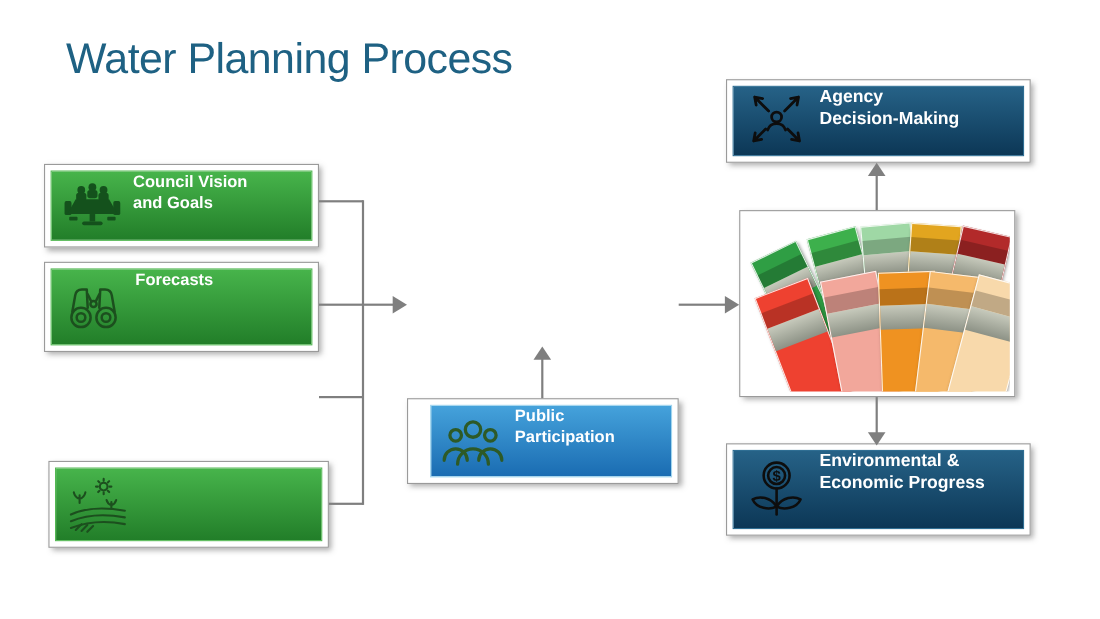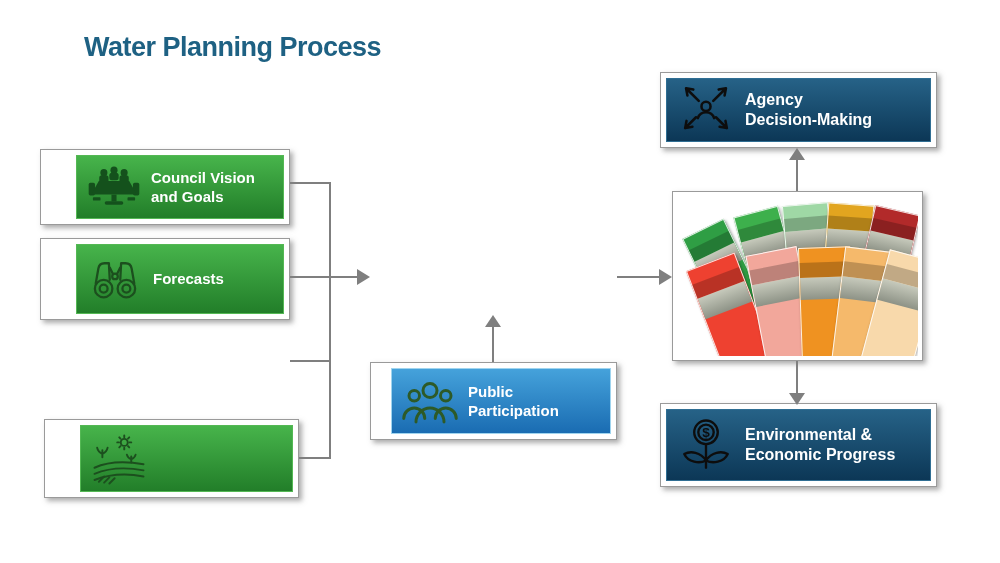--- a/index.html
+++ b/index.html
@@ -1,38 +1,38 @@
 <!DOCTYPE html>
 <html style="--title-color: #1E6183; --green-top: #47B44B; --green-bottom: #227E29; --blue-top: #16A9EA; --blue-bottom: #0F74C8; --blue2-top: #45A2DB; --blue2-bottom: #1A6CB2; --navy-top: #266287; --navy-bottom: #0C3756; --connector: #7F7F7F;"><head>
 <meta charset="utf-8">
 <style>
   html,body{margin:0;padding:0;background:#e8e8e8;font-family:"Liberation Sans",sans-serif;}
   #stage{position:relative;width:1000px;height:563px;background:#ffffff;overflow:hidden;}
 
   .slide-title{
-    position:absolute;left:84px;top:32px;
-    font-size:27px;font-weight:700;letter-spacing:-0.5px;
+    position:absolute;left:60px;top:32px;
+    font-size:39px;font-weight:400;letter-spacing:-0.5px;
     color:var(--title-color,#1E6183);
   }
 
   
   .frame{
     position:absolute;background:#fff;border:1.5px solid #9a9a9a;
     box-shadow:3px 3px 5px rgba(90,90,90,.5);
     padding:5px;box-sizing:border-box;display:flex;
   }
   .fill{
-    flex:1;display:flex;align-items:center;gap:10px;
+    flex:1;display:flex;gap:10px;
     padding:0 8px 0 10px;box-sizing:border-box;
   }
   .fill .label{
     color:#fff;font-weight:bold;font-size:15px;line-height:1.28;
     white-space:pre-line;
   }
-  .g-fill{background:linear-gradient(180deg,var(--green-top) 0%,var(--green-bottom) 100%);border:1px solid #54b854;margin-left:30px;}
+  .g-fill{background:linear-gradient(180deg,var(--green-top) 0%,var(--green-bottom) 100%);border:1px solid #54b854;}
   .b-fill{background:linear-gradient(180deg,var(--blue-top) 0%,var(--blue-bottom) 100%);border:1px solid #9fd4ee;}
   .b2-fill{background:linear-gradient(180deg,var(--blue2-top) 0%,var(--blue2-bottom) 100%);border:1px solid #9fd4ee;margin-left:15px;}
   .n-fill{background:linear-gradient(180deg,var(--navy-top) 0%,var(--navy-bottom) 100%);border:1px solid #2f6e93;}
   .n-fill .label{font-size:16px;}
 
   .icon{flex:0 0 auto;display:flex;align-items:center;justify-content:center;}
 
   
   .f-input1{left:40px;top:149px;width:250px;height:76px;}
   .f-input2{left:40px;top:238px;width:250px;height:82px;}

